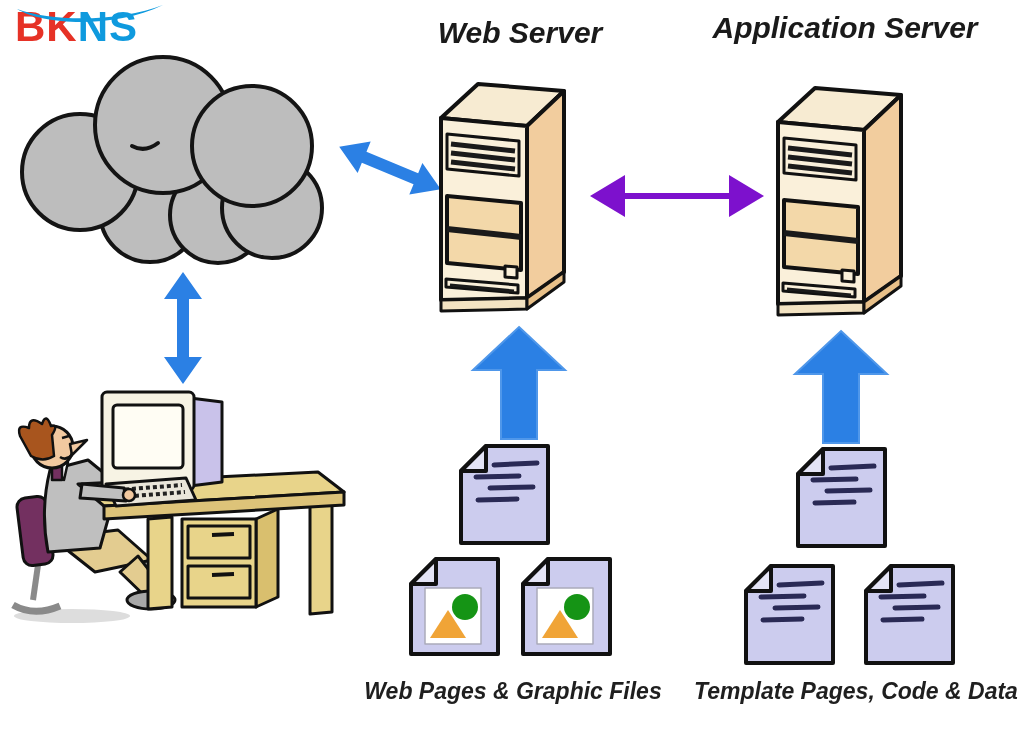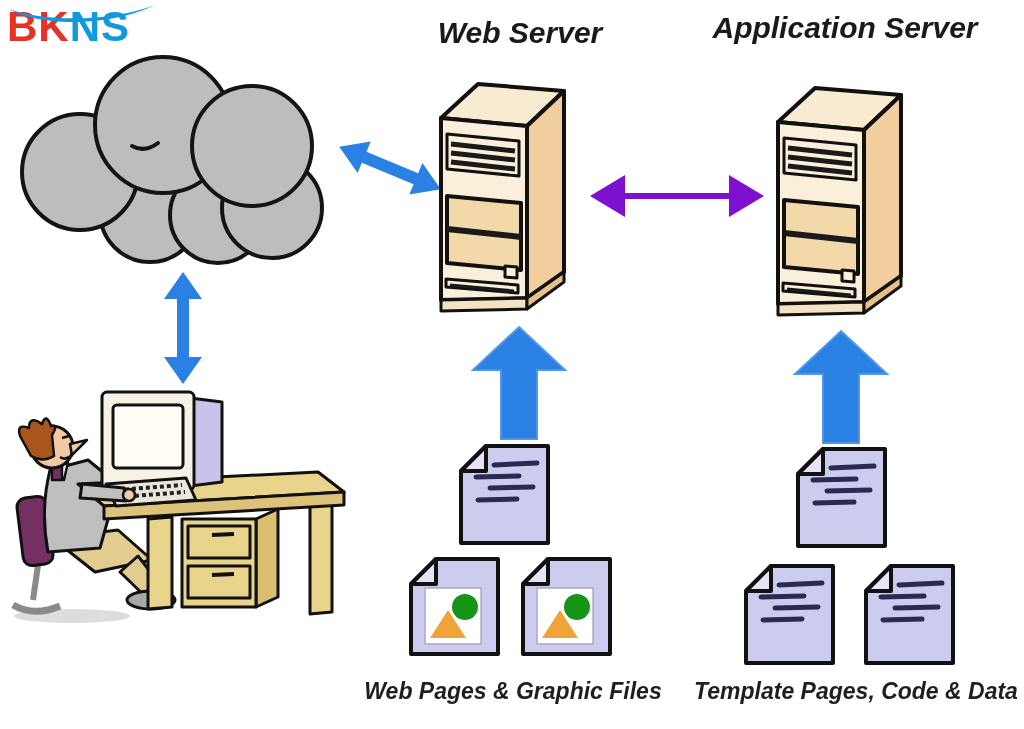--- a/index.html
+++ b/index.html
@@ -2,21 +2,21 @@
 <html><head>
 <meta charset="utf-8">
 <style>
   html,body{margin:0;padding:0;background:#ffffff;}
   #stage{position:relative;width:1024px;height:729px;background:#ffffff;overflow:hidden;
          font-family:"Liberation Sans",sans-serif;}
   .title{position:absolute;font-style:italic;font-weight:bold;color:#1a1a1a;
          font-size:30px;white-space:nowrap;transform:translateX(-50%);}
   .caption{position:absolute;font-style:italic;font-weight:bold;color:#1f1f1f;
          font-size:23px;white-space:nowrap;transform:translateX(-50%);}
-  #logo{position:absolute;left:7px;top:6px;line-height:1;}
+  #logo{position:absolute;left:15px;top:6px;line-height:1;}
   #logo .word{font-size:42px;font-weight:bold;letter-spacing:1px;}
   #logo .red{color:#e63226;}
   #logo .blue{color:#0f9ade;}
   #logo svg{display:block;margin-top:-4px;}
   svg{position:absolute;left:0;top:0;}
 </style>
 </head>
 <body>
 
 <div id="stage">

